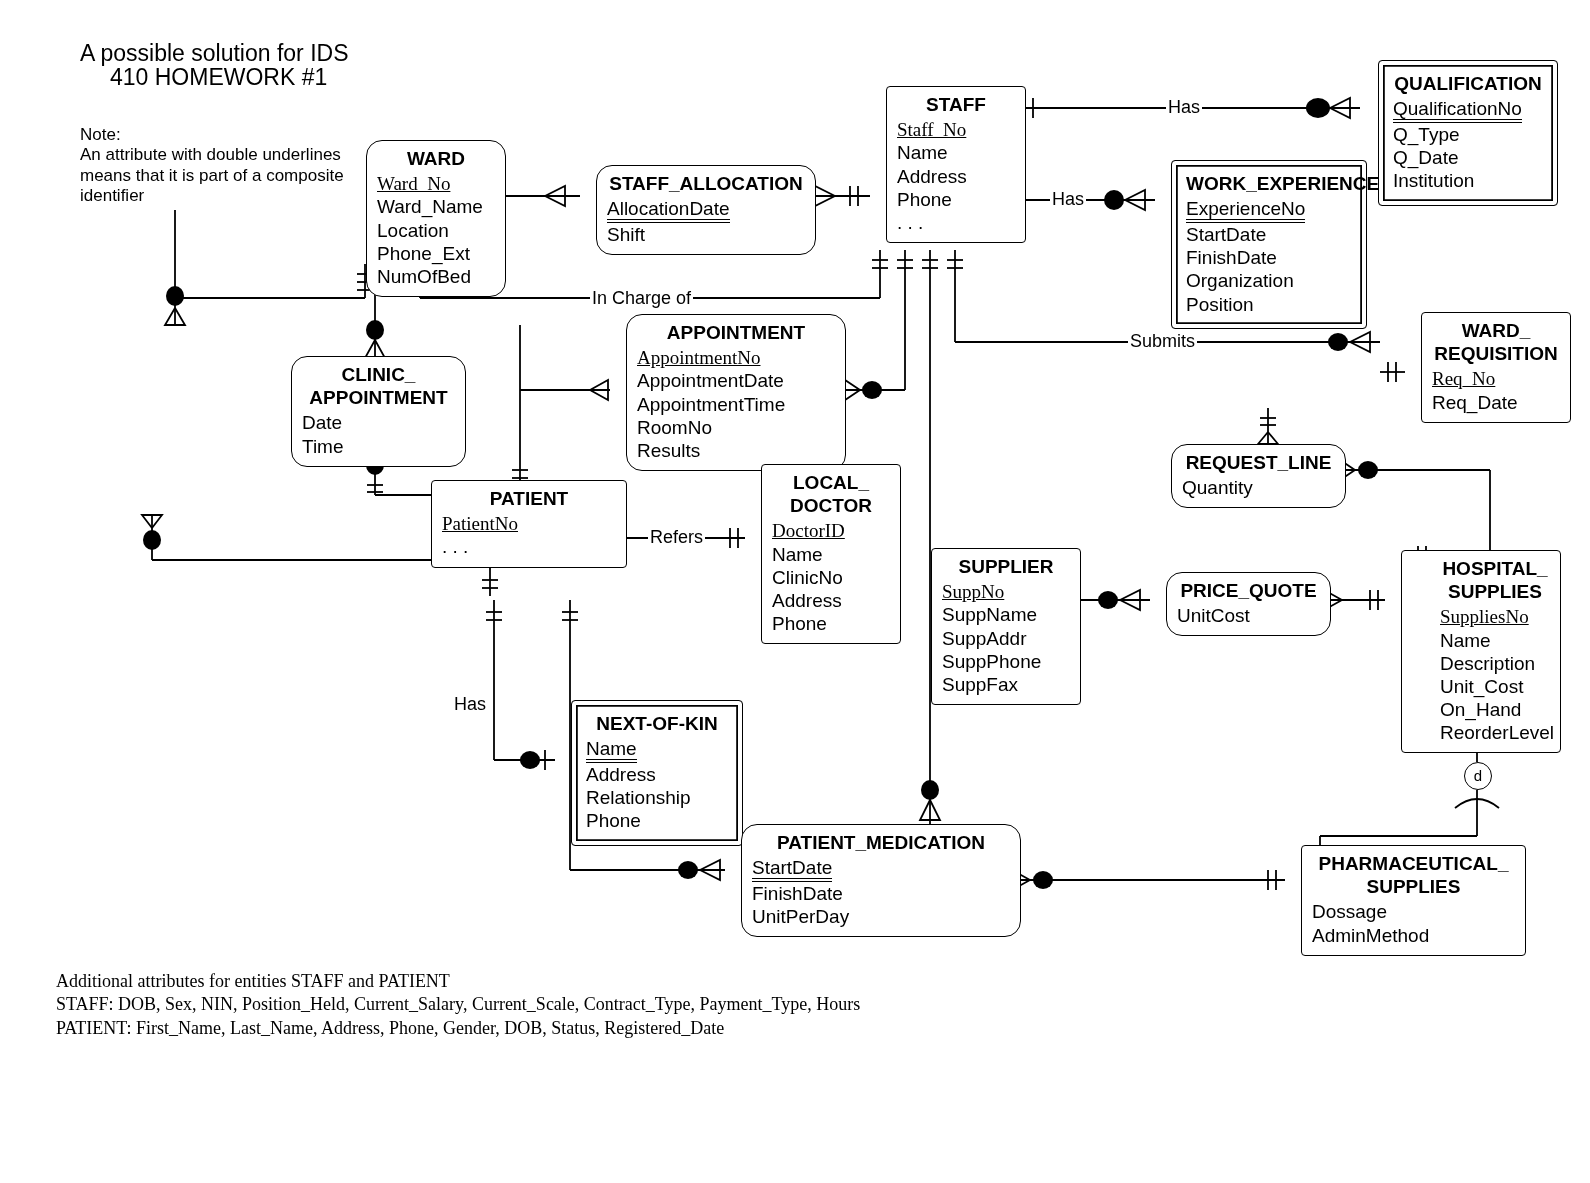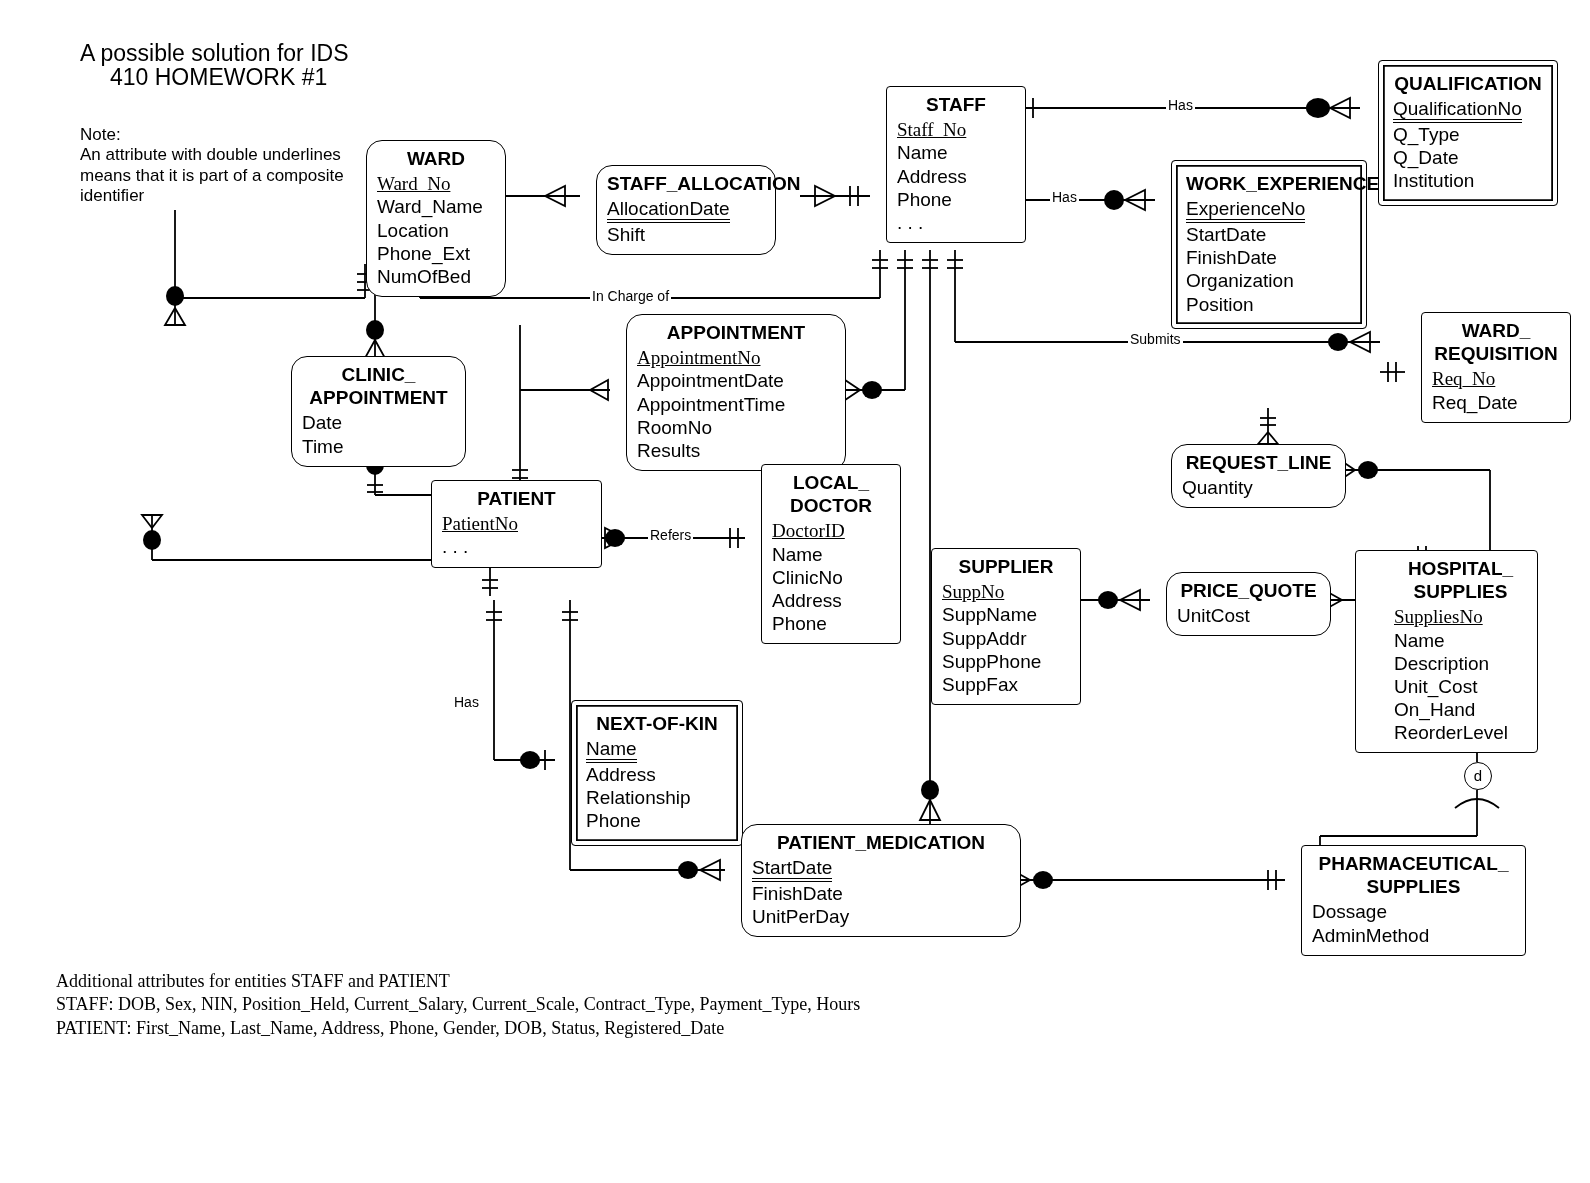--- a/index.html
+++ b/index.html
@@ -55,21 +55,21 @@
     white-space: nowrap;
   }
   .underline { text-decoration: underline; font-family: Liberation Serif, serif; }
   .double-underline {
     border-bottom: 4px double #000;
     display: inline-block;
     line-height: 1.05;
   }
   .reltext {
     position: absolute;
-    font-size: 14px;
+    font-size: 18px;
     background: #fff;
     padding: 0 2px;
   }
   .footer {
     position: absolute;
     font-size: 18px;
     line-height: 1.3;
   }
   svg.connectors {
     position: absolute;
@@ -256,21 +256,21 @@
     <div class="title">WARD</div>
     <div class="attrs">
       <div><span class="underline">Ward_No</span></div>
       <div>Ward_Name</div>
       <div>Location</div>
       <div>Phone_Ext</div>
       <div>NumOfBed</div>
     </div>
   </div>
 
-  <div class="entity" style="left:580px; top:165px; width:180px;">
+  <div class="entity" style="left:580px; top:165px; width:220px;">
     <div class="title">STAFF_ALLOCATION</div>
     <div class="attrs">
       <div><span class="double-underline">AllocationDate</span></div>
       <div>Shift</div>
     </div>
   </div>
 
   <div class="entity rect" style="left:870px; top:86px; width:140px;">
     <div class="title">STAFF</div>
     <div class="attrs">
@@ -331,21 +331,21 @@
     </div>
   </div>
 
   <div class="entity" style="left:1155px; top:444px; width:175px;">
     <div class="title">REQUEST_LINE</div>
     <div class="attrs">
       <div>Quantity</div>
     </div>
   </div>
 
-  <div class="entity rect" style="left:415px; top:480px; width:171px;">
+  <div class="entity rect" style="left:415px; top:480px; width:196px;">
     <div class="title">PATIENT</div>
     <div class="attrs">
       <div><span class="underline">PatientNo</span></div>
       <div>. . .</div>
     </div>
   </div>
 
   <div class="entity rect" style="left:745px; top:464px; width:140px;">
     <div class="title" style="white-space:pre-line">LOCAL_ DOCTOR</div>
     <div class="attrs">
@@ -368,21 +368,21 @@
     </div>
   </div>
 
   <div class="entity" style="left:1150px; top:572px; width:165px;">
     <div class="title">PRICE_QUOTE</div>
     <div class="attrs">
       <div>UnitCost</div>
     </div>
   </div>
 
-  <div class="entity rect" style="left:1339px; top:550px; width:183px;padding-left:38px;">
+  <div class="entity rect" style="left:1385px; top:550px; width:160px;padding-left:38px;">
     <div class="title" style="white-space:pre-line">HOSPITAL_ SUPPLIES</div>
     <div class="attrs">
       <div><span class="underline">SuppliesNo</span></div>
       <div>Name</div>
       <div>Description</div>
       <div>Unit_Cost</div>
       <div>On_Hand</div>
       <div>ReorderLevel</div>
     </div>
   </div>

